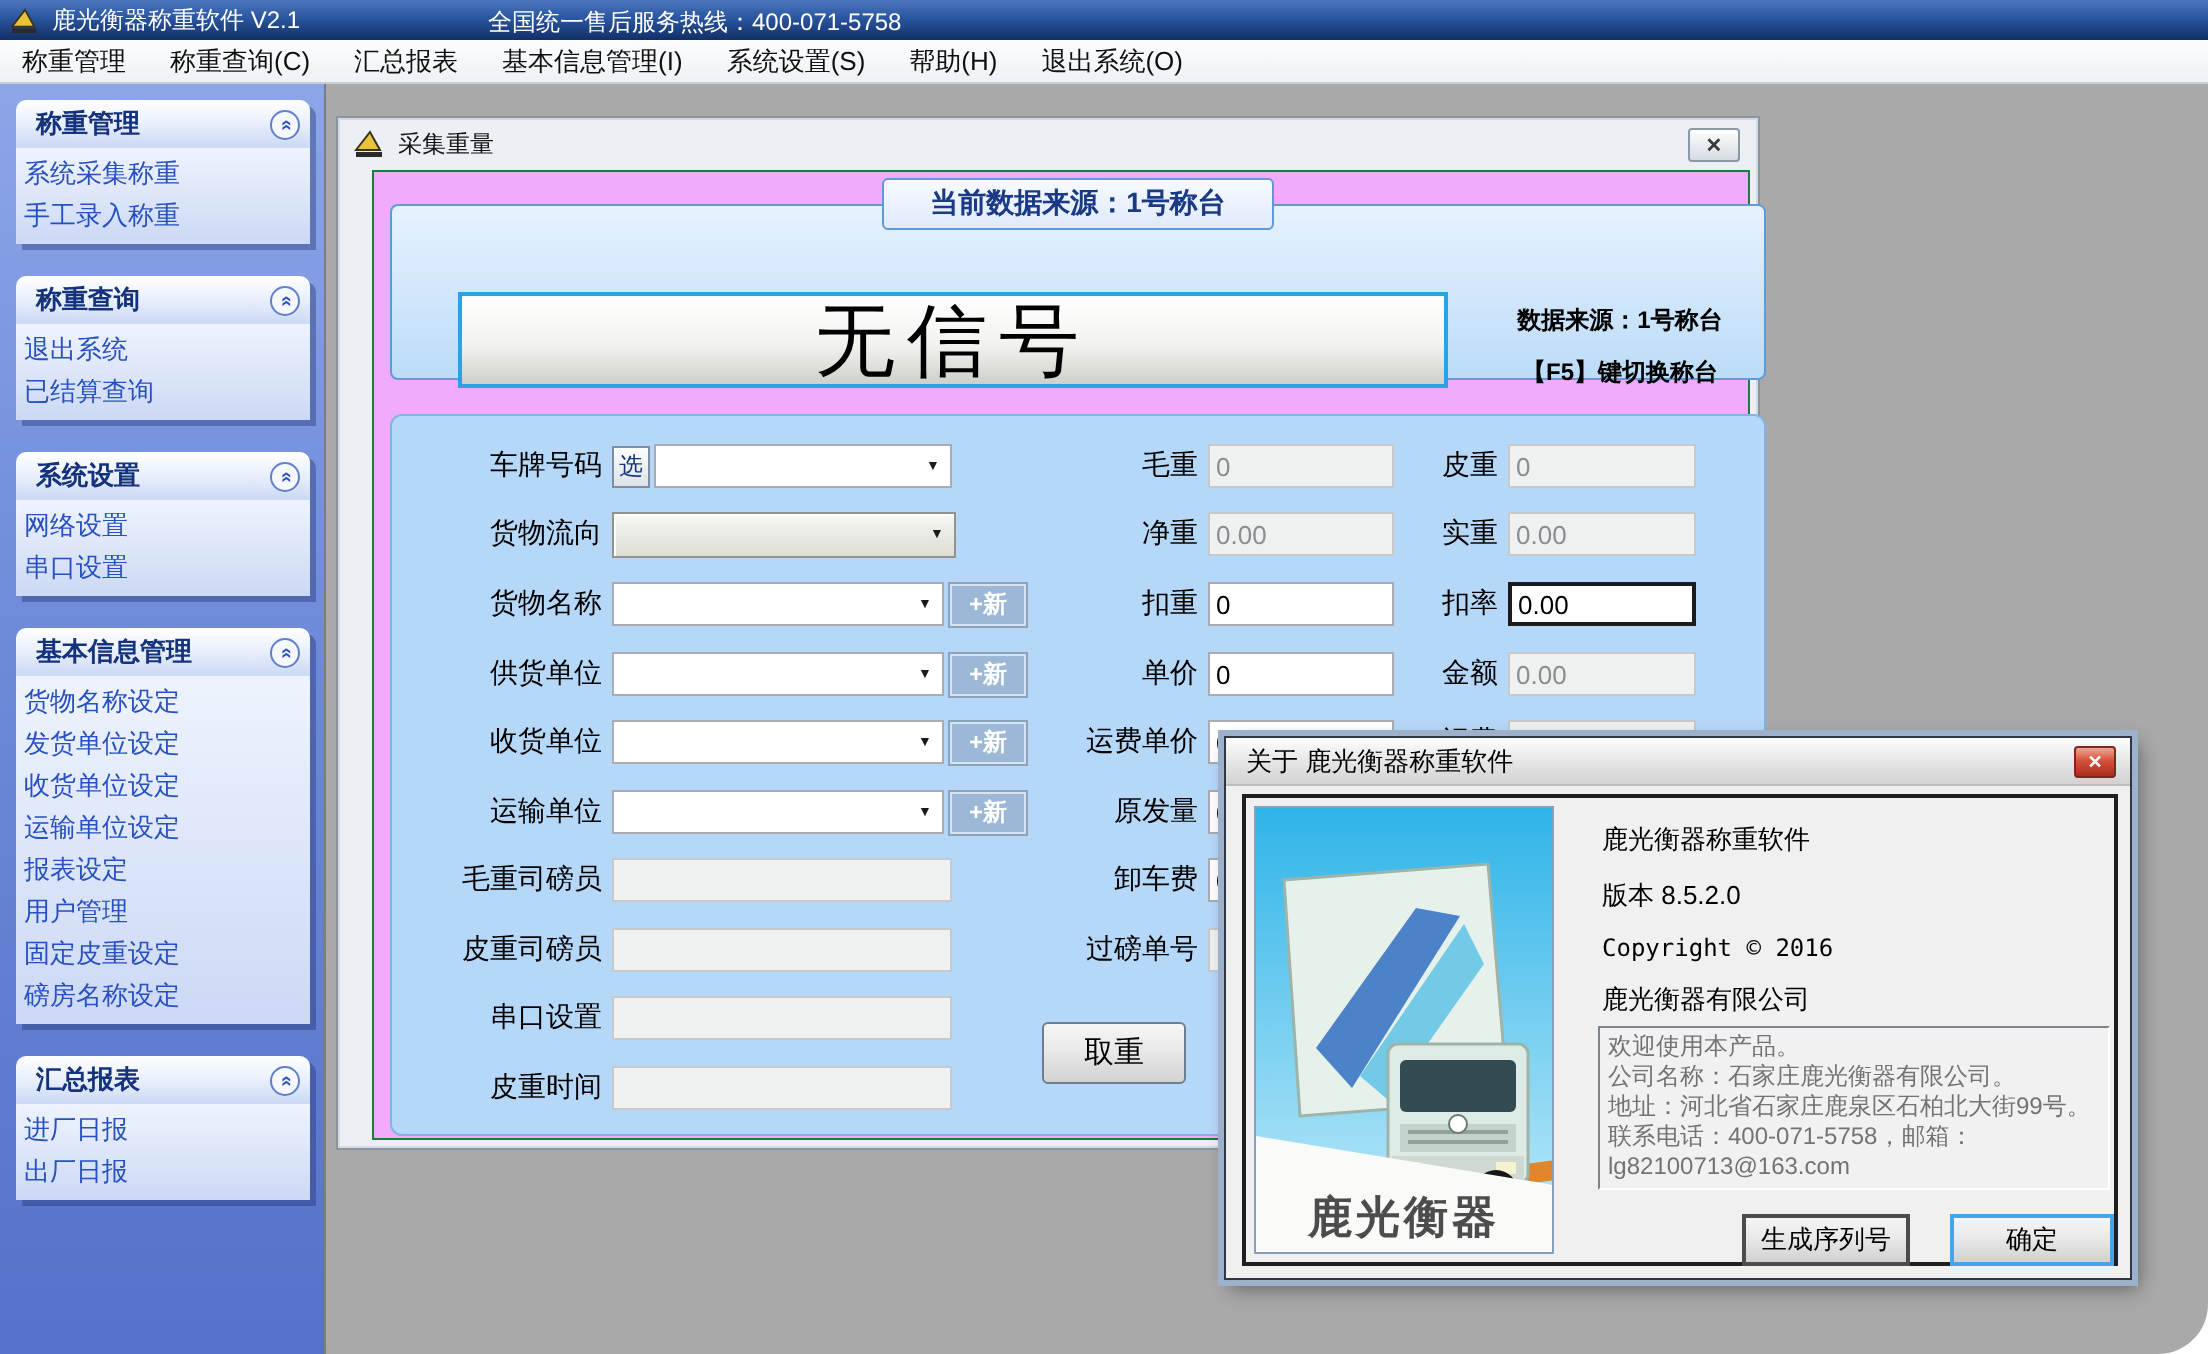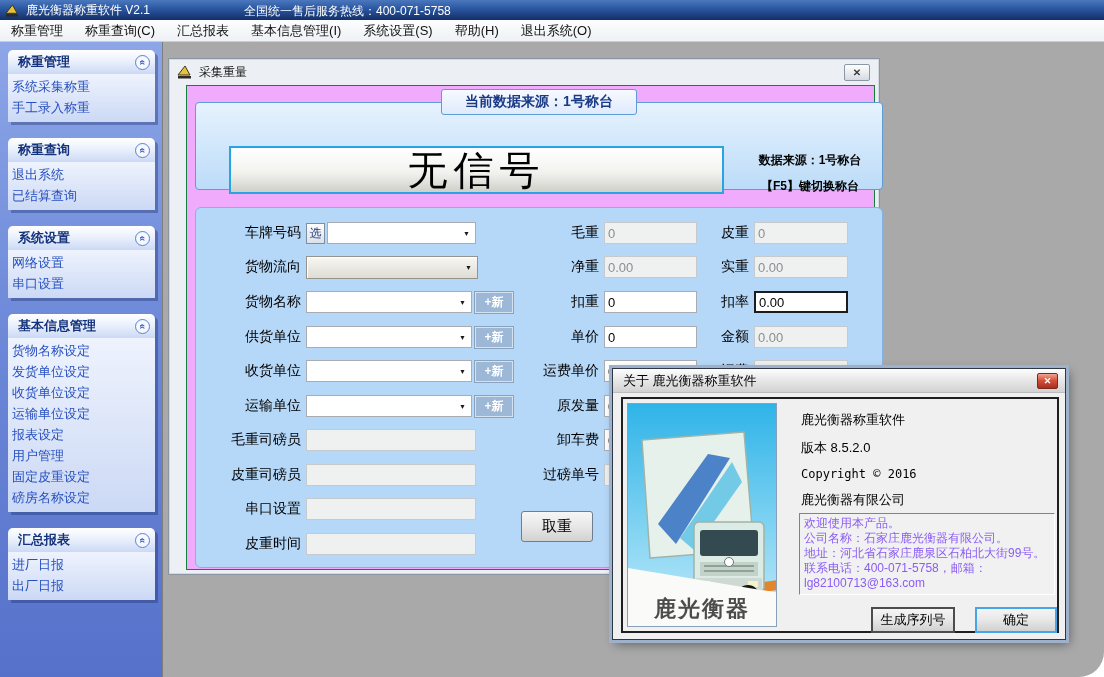--- a/index.html
+++ b/index.html
@@ -101,21 +101,21 @@
   .wedge{position:absolute;left:0;bottom:0;width:100%;height:58px;background:#fafaf8;
     clip-path:polygon(0 0,100% 42%,100% 100%,0 100%);}
   .brand{position:absolute;left:0;bottom:2px;width:100%;text-align:center;font-size:22px;
     font-weight:bold;color:#4c4c4c;font-family:"DejaVu Serif",serif;letter-spacing:2px;}
   .ad-product{position:absolute;left:178px;top:12px;font-size:13px;color:#000;}
   .ad-version{position:absolute;left:178px;top:40px;font-size:13px;color:#000;}
   .ad-copy{position:absolute;left:178px;top:68px;font-size:12px;color:#000;font-family:"DejaVu Sans Mono",monospace;}
   .ad-company{position:absolute;left:178px;top:92px;font-size:13px;color:#000;}
   .ad-infobox{position:absolute;left:176px;top:114px;width:256px;height:82px;background:#f1f1f1;
     border:1px solid #fff;border-top-color:#7e848c;border-left-color:#7e848c;
-    color:#8b5cf6;font-size:12px;line-height:15px;padding:2px 4px;overflow:hidden;}
+    color:#737373;font-size:12px;line-height:15px;padding:2px 4px;overflow:hidden;}
   .ad-btn{position:absolute;top:208px;height:26px;font-size:13px;color:#000;
     background:linear-gradient(#f5f5f5,#e9e9e9 45%,#d1d1d1);}
   .btn-serial{left:248px;width:84px;border:2px solid #4c4c4c;}
   .btn-ok{left:352px;width:82px;border:2px solid #45a5e8;}
 </style>
 </head>
 <body>
 
 <div class="screen">
 

